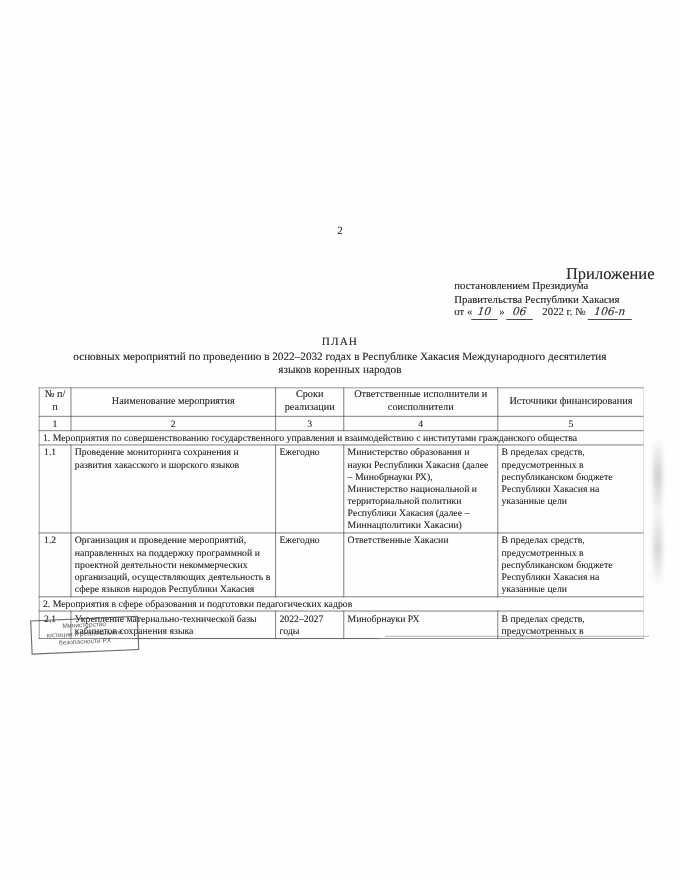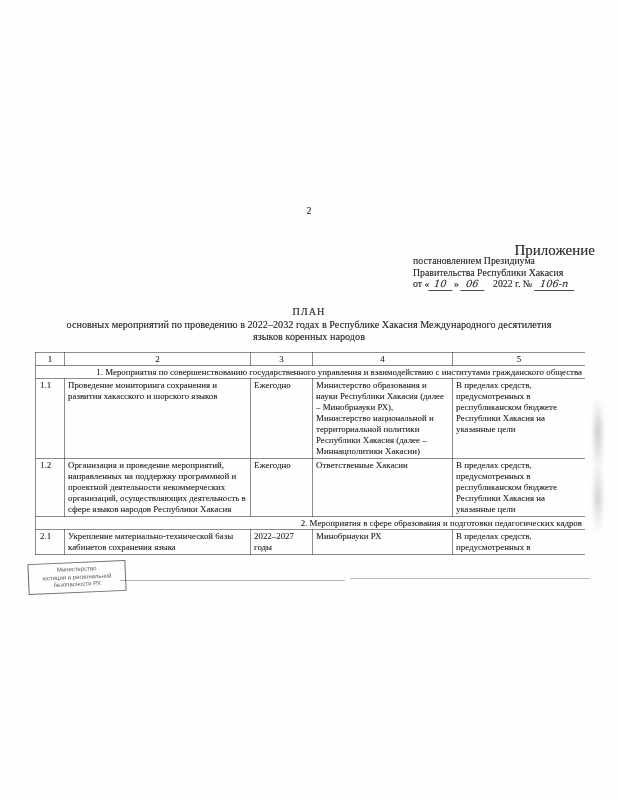--- a/index.html
+++ b/index.html
@@ -55,21 +55,21 @@
   td,th{
     border:1px solid rgba(45,45,45,.55);
     font-weight:normal;
     vertical-align:top;
     padding:1px 3px;
     font-size:8.9px;line-height:11px;
     text-shadow:0 0 .5px rgba(70,70,70,.5);
   }
   thead th{ text-align:center; vertical-align:middle; font-size:9.3px; line-height:11.5px;}
   tr.colnum-row td{ text-align:center; padding:0 3px; line-height:12px;}
-  tr.section-row td{ text-align:right; line-height:12px; padding:0 3px;}
+  tr.section-row td{ text-align:left; line-height:12px; padding:0 3px;}
   td.c0{ padding-left:4px; }
   td.c2{ text-align:left; }
   table, td, th { border-color:rgba(45,45,45,.55); }
 
   .stamp{
     position:absolute;left:28px;top:562px;width:92px;
     border:1px solid rgba(70,70,70,.8);
     transform:rotate(-2.5deg);
     font-family:"Liberation Sans", sans-serif;
     font-size:6px;line-height:7.5px;
@@ -121,20 +121,27 @@
   <div class="table-wrap">
     <table>
       <colgroup>
         <col style="width:29px">
         <col style="width:186px">
         <col style="width:62px">
         <col style="width:140px">
         <col style="width:133px">
       </colgroup>
       <thead>
+        <tr>
+          <th>№ п/п</th>
+          <th>Наименование мероприятия</th>
+          <th>Сроки реализации</th>
+          <th>Ответственные исполнители и соисполнители</th>
+          <th>Источники финансирования</th>
+        </tr>
         <tr class="colnum-row">
           <td>1</td>
           <td>2</td>
           <td>3</td>
           <td>4</td>
           <td>5</td>
         </tr>
       </thead>
       <tbody id="plan-tbody">
           <tr class="section-row">

